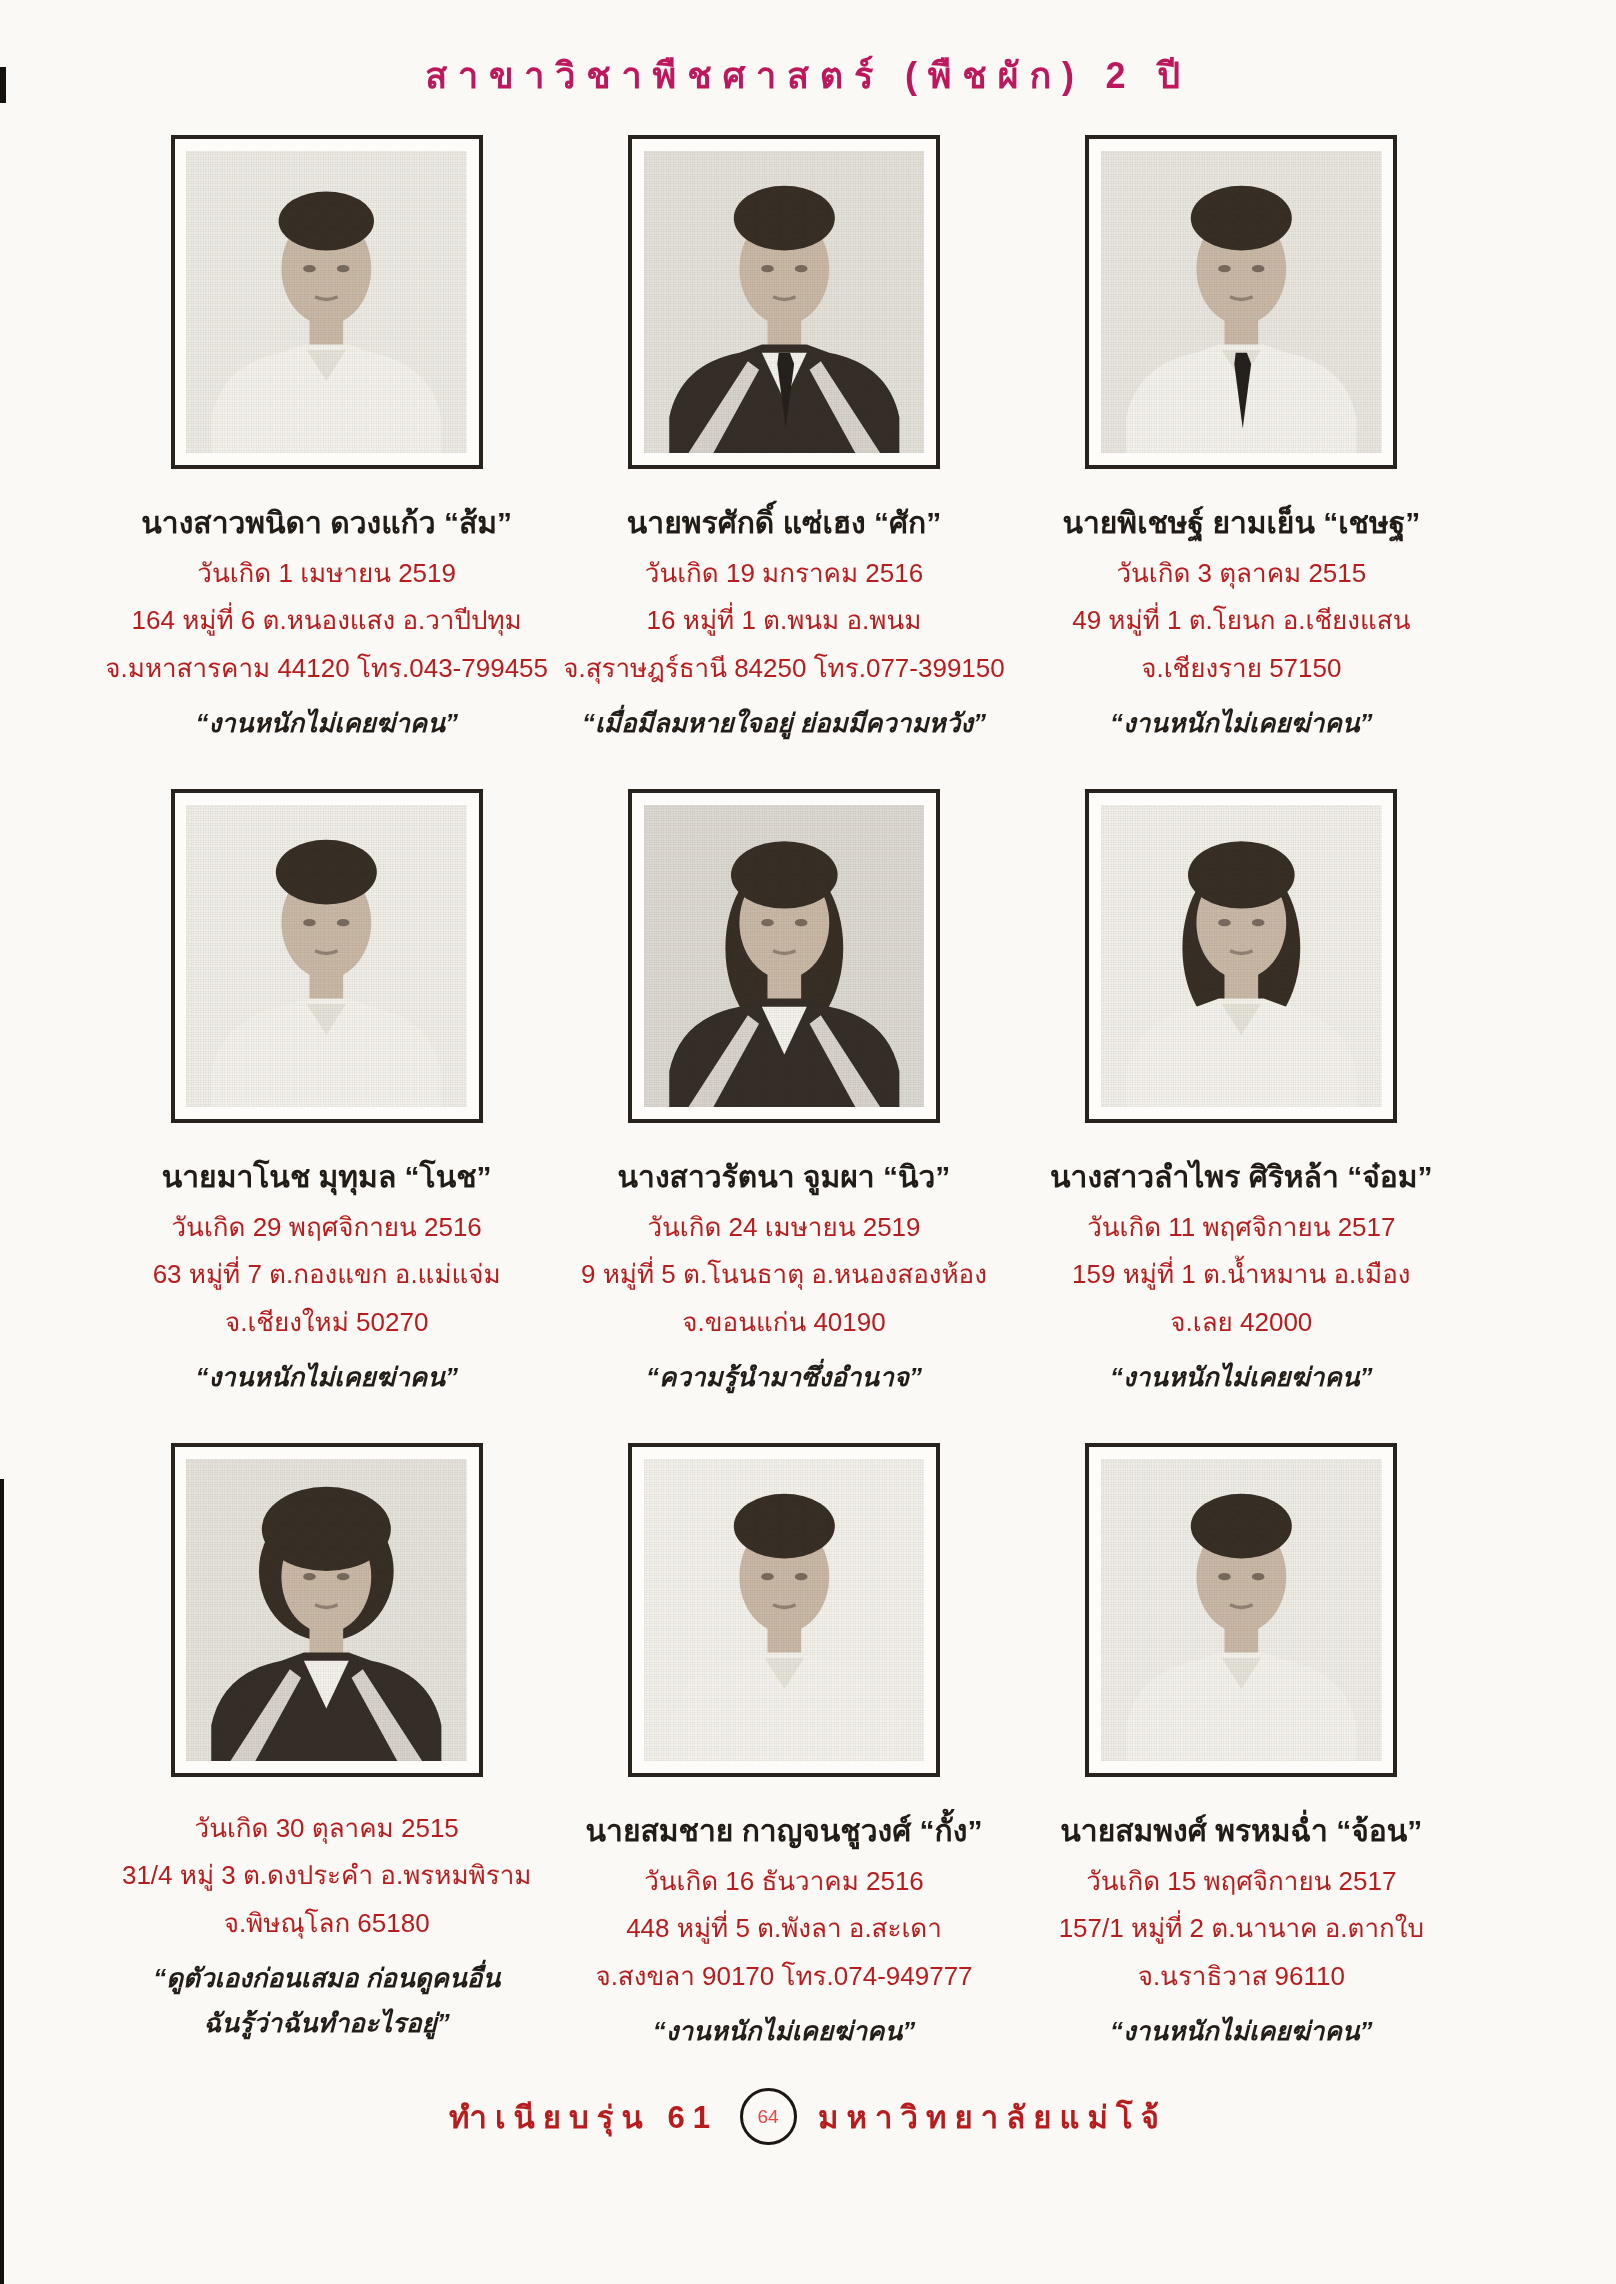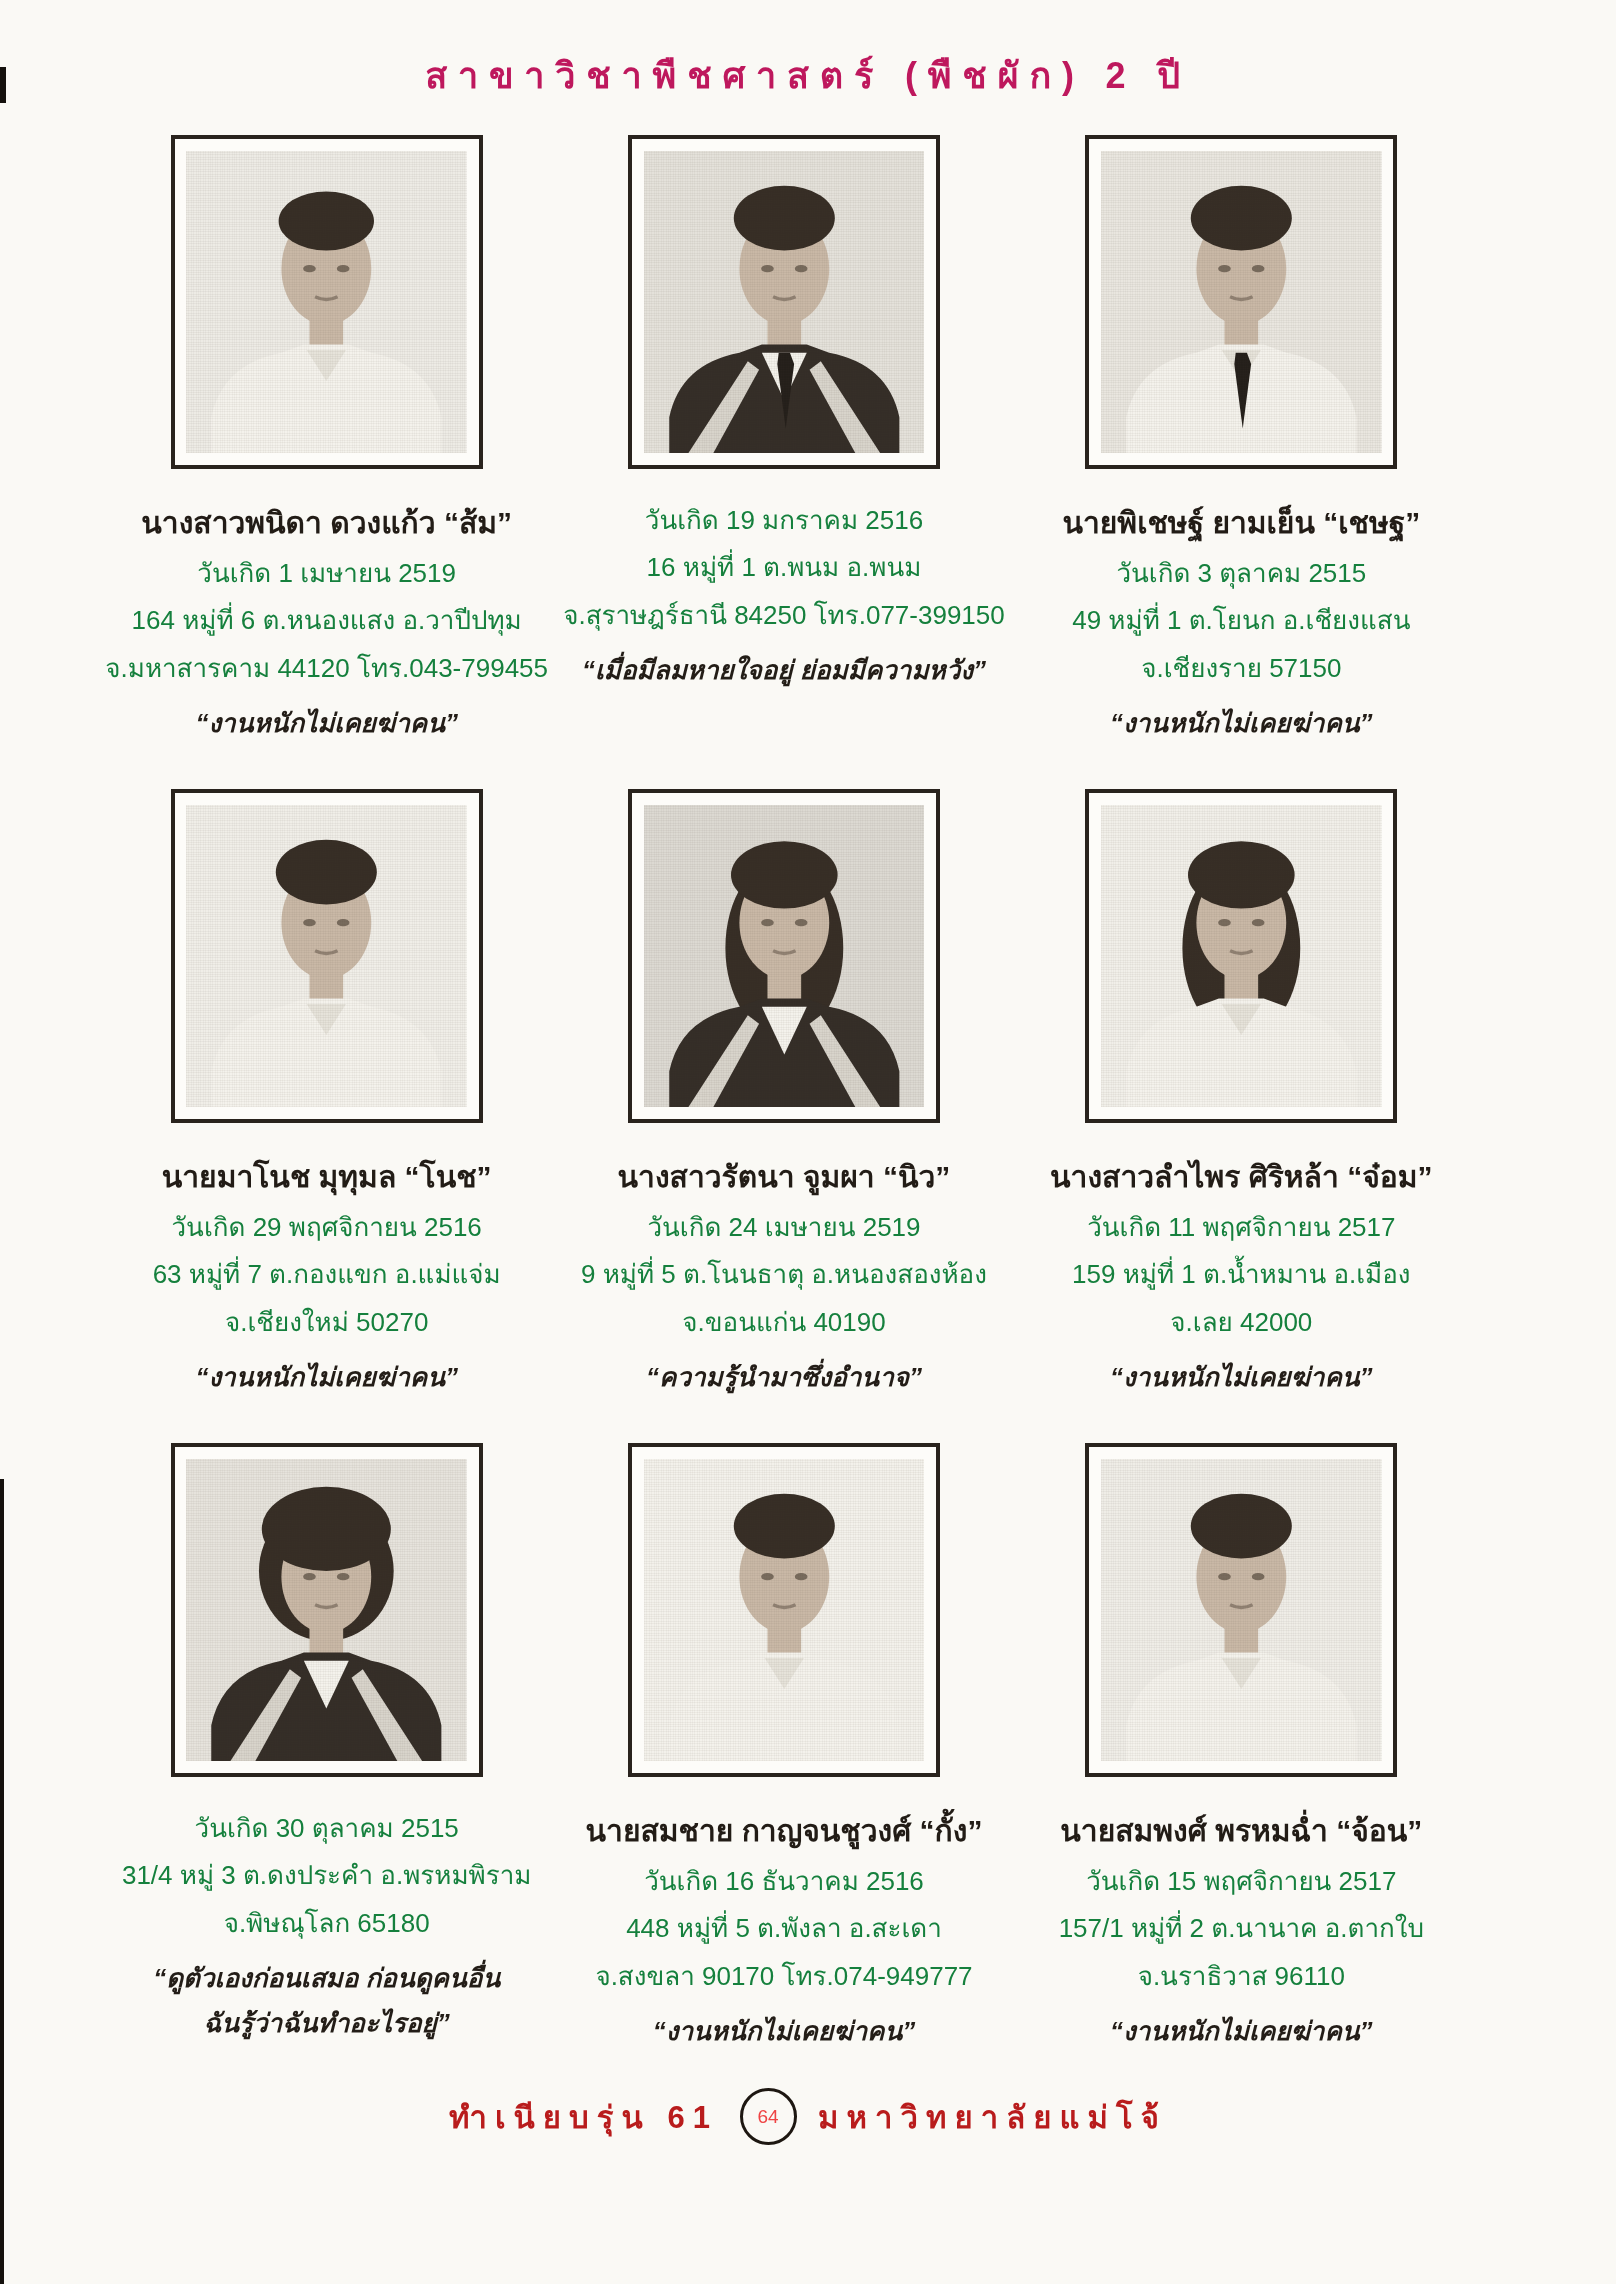--- a/index.html
+++ b/index.html
@@ -49,21 +49,21 @@
   
   .photo::after{
     content:"";position:absolute;inset:0;pointer-events:none;
     background:
       repeating-linear-gradient(0deg, rgba(70,58,46,0.05) 0 1px, transparent 1px 2.4px),
       repeating-linear-gradient(90deg, rgba(70,58,46,0.04) 0 1px, transparent 1px 2.4px);
   }
 
   .caption{margin-top:25px;text-align:center;width:100%;}
   .name{font-size:30px;font-weight:bold;margin:0 0 18.5px;line-height:1.15;}
-  .detail{font-size:26px;font-weight:normal;margin:0 0 17.6px;line-height:1.15;color:#15803d;}
+  .detail{font-size:26px;font-weight:normal;margin:0 0 17.6px;line-height:1.15;color:#b91c1c;}
   .quote{font-size:26px;font-weight:bold;font-style:italic;margin:12px;line-height:1.7;color:#231d17;}
 
   
   .footer{
     position:absolute;left:0;right:0;top:2088px;
     display:flex;align-items:center;justify-content:center;
     gap:21.5px;
   }
   .footer-text{
     font-size:31px;font-weight:bold;letter-spacing:0.26em;color:#b91c1c;
@@ -130,20 +130,21 @@
     <path d="M92,106 Q100,110 108,106" stroke="rgba(40,30,20,0.35)" stroke-width="2.4" fill="none"></path>
     <path d="M18,220 L18,192 Q26,154 68,146 L84,140 L116,140 L132,146 Q174,154 182,192 L182,220 Z" fill="#342d27"></path>
     <path d="M84,146 L100,180 L116,146 Z" fill="#f4f2ec"></path>
               <path d="M96,146 L104,146 L107,154 L101,200 L95,154 Z" fill="#241f1a"></path>
               <path d="M30,220 L74,152 L82,158 L48,220 Z" fill="#d8d4cb"></path>
        <path d="M170,220 L126,152 L118,158 L152,220 Z" fill="#d8d4cb"></path>
   </svg>
           </div>
     </div>
     <figcaption class="caption">
+      <p class="name">นายพรศักดิ์ แซ่เฮง “ศัก”</p>
       <p class="detail">วันเกิด 19 มกราคม 2516</p>
       <p class="detail">16 หมู่ที่ 1 ต.พนม อ.พนม</p>
       <p class="detail">จ.สุราษฎร์ธานี 84250 โทร.077-399150</p>
       <p class="quote">“เมื่อมีลมหายใจอยู่ ย่อมมีความหวัง”</p>
     </figcaption>
   </figure>
 
   <figure class="cell">
     <div class="photo-frame">
       <div class="photo">

